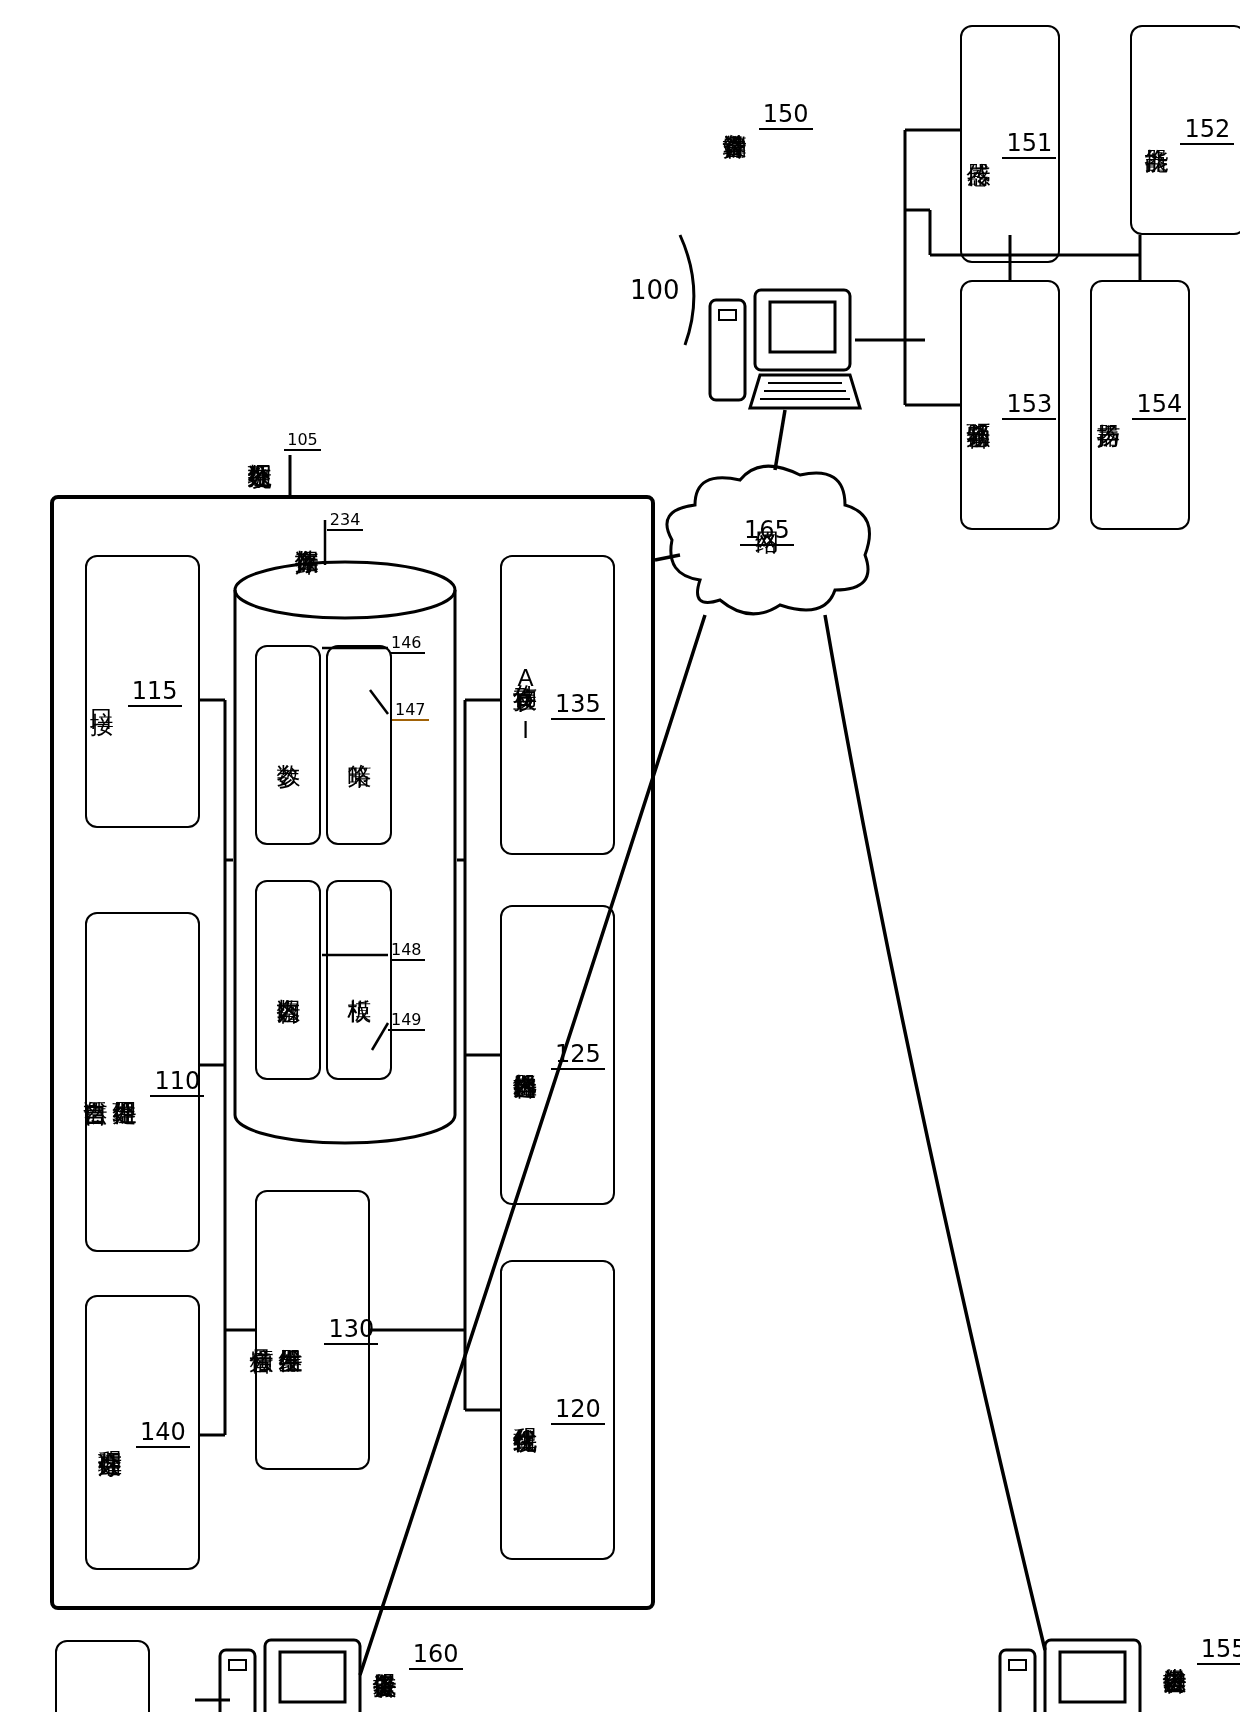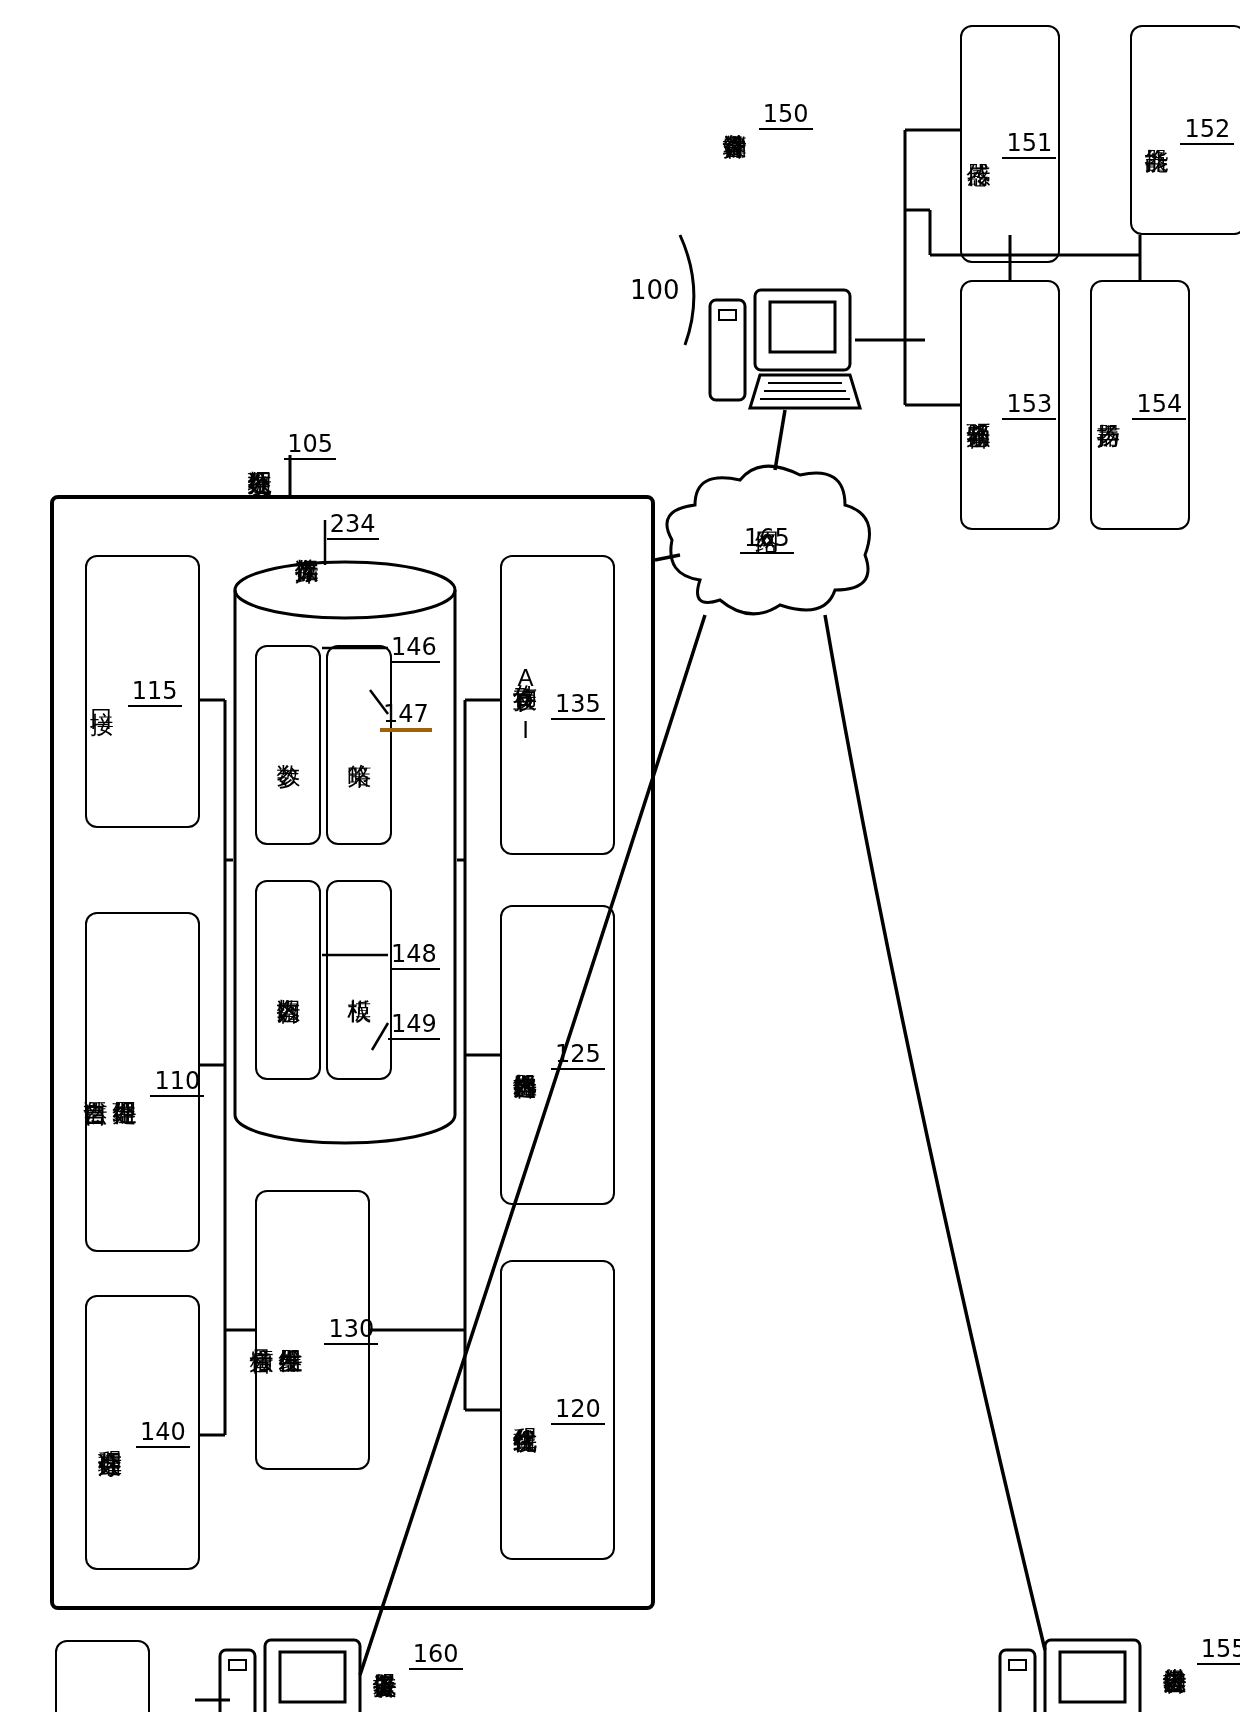--- a/index.html
+++ b/index.html
@@ -37,21 +37,21 @@
   .num {
     font-family: "DejaVu Sans", Arial, sans-serif;
     font-size: 24px;
     text-align: center;
     border-bottom: 2px solid #000;
     display: inline-block;
     padding: 0 4px;
   }
   .num-plain {
     font-family: "DejaVu Sans", Arial, sans-serif;
-    font-size: 24px;
+    font-size: 16px;
   }
   svg.overlay { position: absolute; top:0; left:0; }
 </style>
 </head>
 <body>
 
 <div class="abs box" style="left:50px; top:495px; width:605px; height:1115px; border-width:4px; border-radius:8px;"></div>
 
 <div class="abs" style="left:245px; top:430px;">
   <div class="vlabel lbl" style="display:inline-block;">数据处理系统</div>
@@ -97,21 +97,21 @@
 </svg>
 
 <div class="abs box-thin" style="left:255px; top:645px; width:66px; height:200px; display:flex; align-items:center; justify-content:center;">
   <div class="vlabel lbl">参数</div>
 </div>
 <div class="abs num-plain" style="left:388px; top:633px; border-bottom:2px solid #000; padding:0 3px;">146</div>
 
 <div class="abs box-thin" style="left:326px; top:645px; width:66px; height:200px; display:flex; align-items:center; justify-content:center;">
   <div class="vlabel lbl">策略</div>
 </div>
-<div class="abs num-plain" style="left:380px; top:700px; border-bottom:4px solid #a16207; padding:0 3px;">147</div>
+<div class="abs num-plain" style="left:392px; top:700px; border-bottom:2px solid #a16207; padding:0 3px;">147</div>
 
 <div class="abs box-thin" style="left:255px; top:880px; width:66px; height:200px; display:flex; align-items:center; justify-content:center;">
   <div class="vlabel lbl">内容数据</div>
 </div>
 <div class="abs num-plain" style="left:388px; top:940px; border-bottom:2px solid #000; padding:0 3px;">148</div>
 
 <div class="abs box-thin" style="left:326px; top:880px; width:66px; height:200px; display:flex; align-items:center; justify-content:center;">
   <div class="vlabel lbl">模板</div>
 </div>
 <div class="abs num-plain" style="left:388px; top:1010px; border-bottom:2px solid #000; padding:0 3px;">149</div>
@@ -215,21 +215,21 @@
 
 <svg class="overlay" width="1240" height="1712">
   <line x1="230" y1="1700" x2="195" y2="1700" stroke="#000" stroke-width="3"></line>
 </svg>
 
 <svg class="abs" style="left:660px; top:460px; width:220px; height:170px;">
   <path d="M 40 120 Q 5 115 12 80 Q -5 50 35 45 Q 35 10 80 20 Q 100 -5 140 15 Q 185 5 185 45 Q 220 55 205 95 Q 218 130 175 130 Q 165 160 120 145 Q 90 165 60 140 Q 30 150 40 120 Z" fill="#fff" stroke="#000" stroke-width="3"></path>
 </svg>
 <div class="abs" style="left:740px; top:498px; text-align:center;">
   <div class="vlabel lbl" style="display:inline-block;">网络</div>
-  <div class="num" style="display:block; margin-top:8px;">165</div>
+  <div class="num" style="display:block; margin-top:0;">165</div>
 </div>
 
 <svg class="overlay" width="1240" height="1712">
 
   <line x1="655" y1="560" x2="680" y2="555" stroke="#000" stroke-width="3.5"></line>
 
   <path d="M 360 1675 Q 550 1100 705 615" fill="none" stroke="#000" stroke-width="3.5"></path>
 
   <path d="M 1045 1650 Q 900 1050 825 615" fill="none" stroke="#000" stroke-width="3.5"></path>
 

